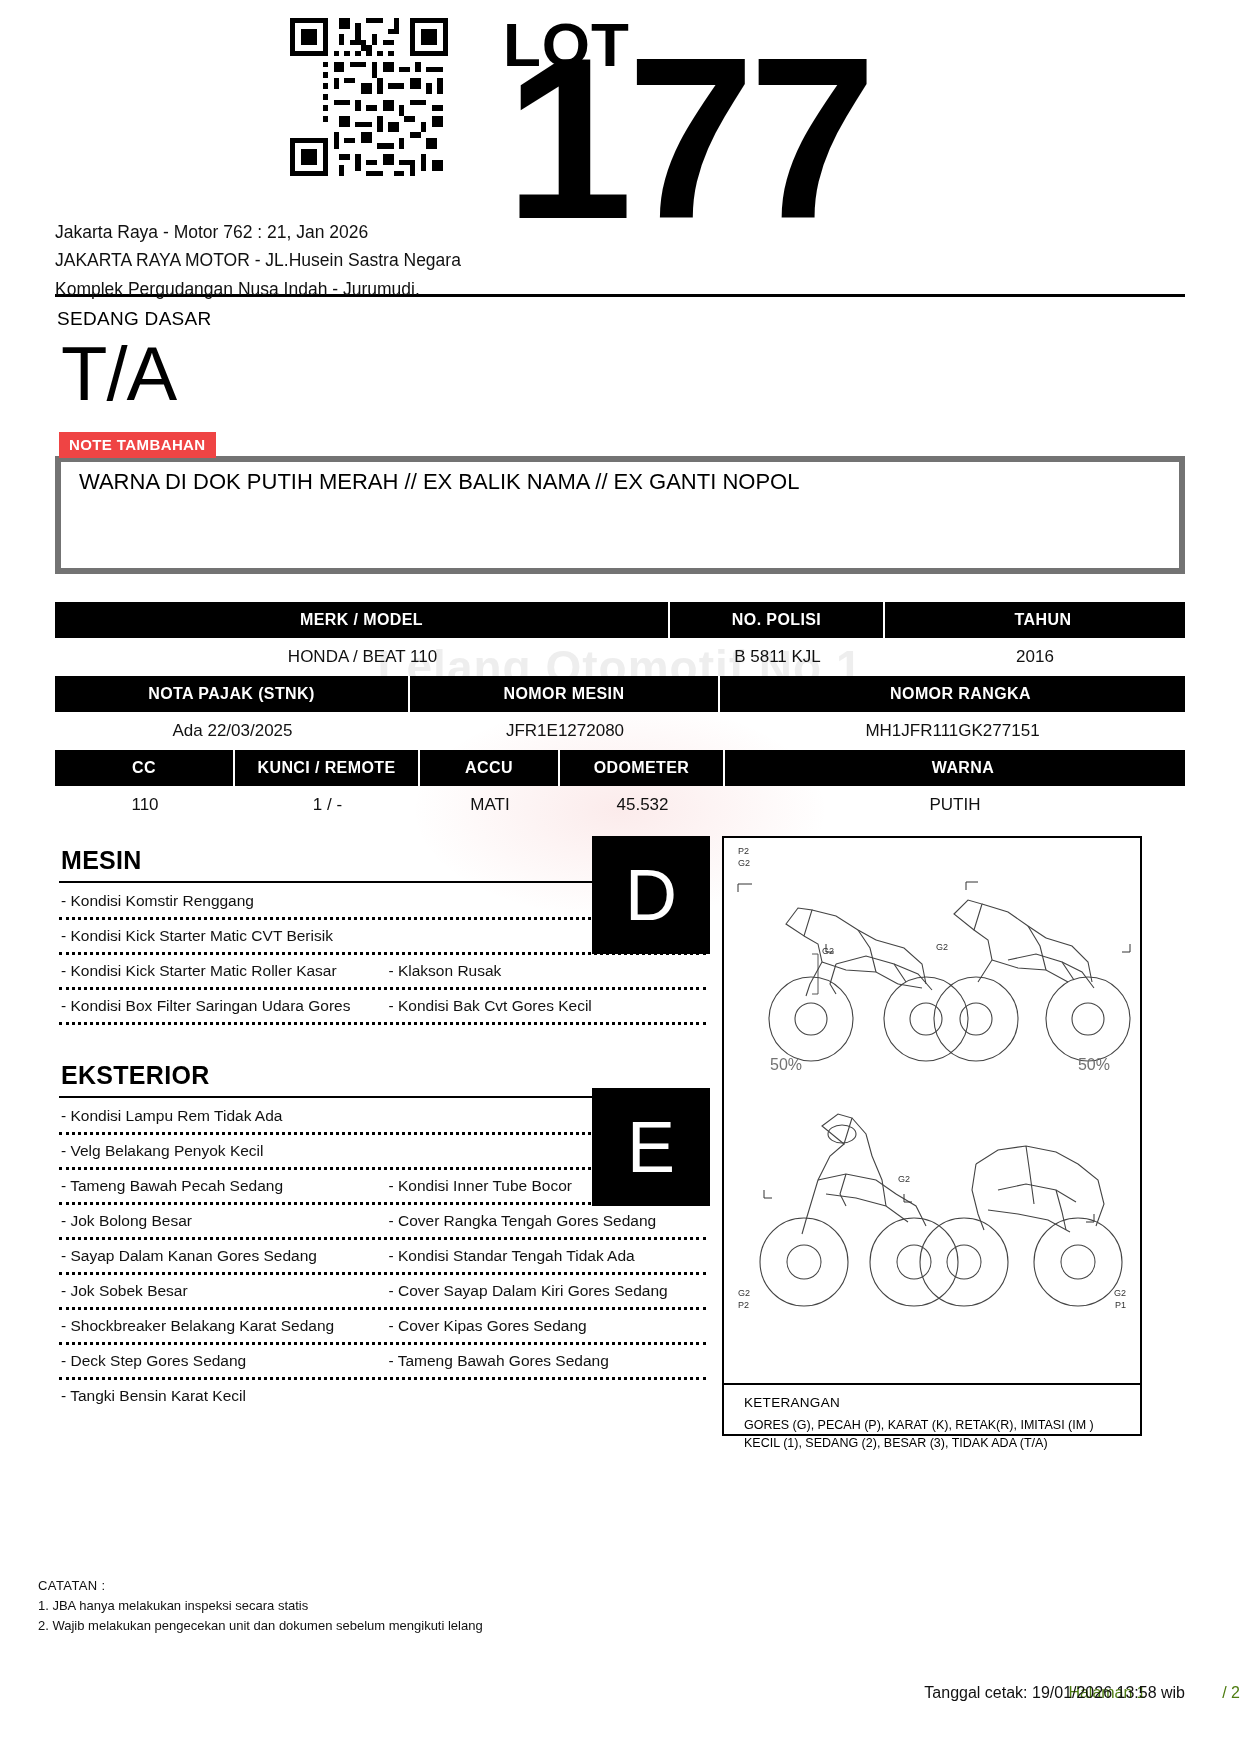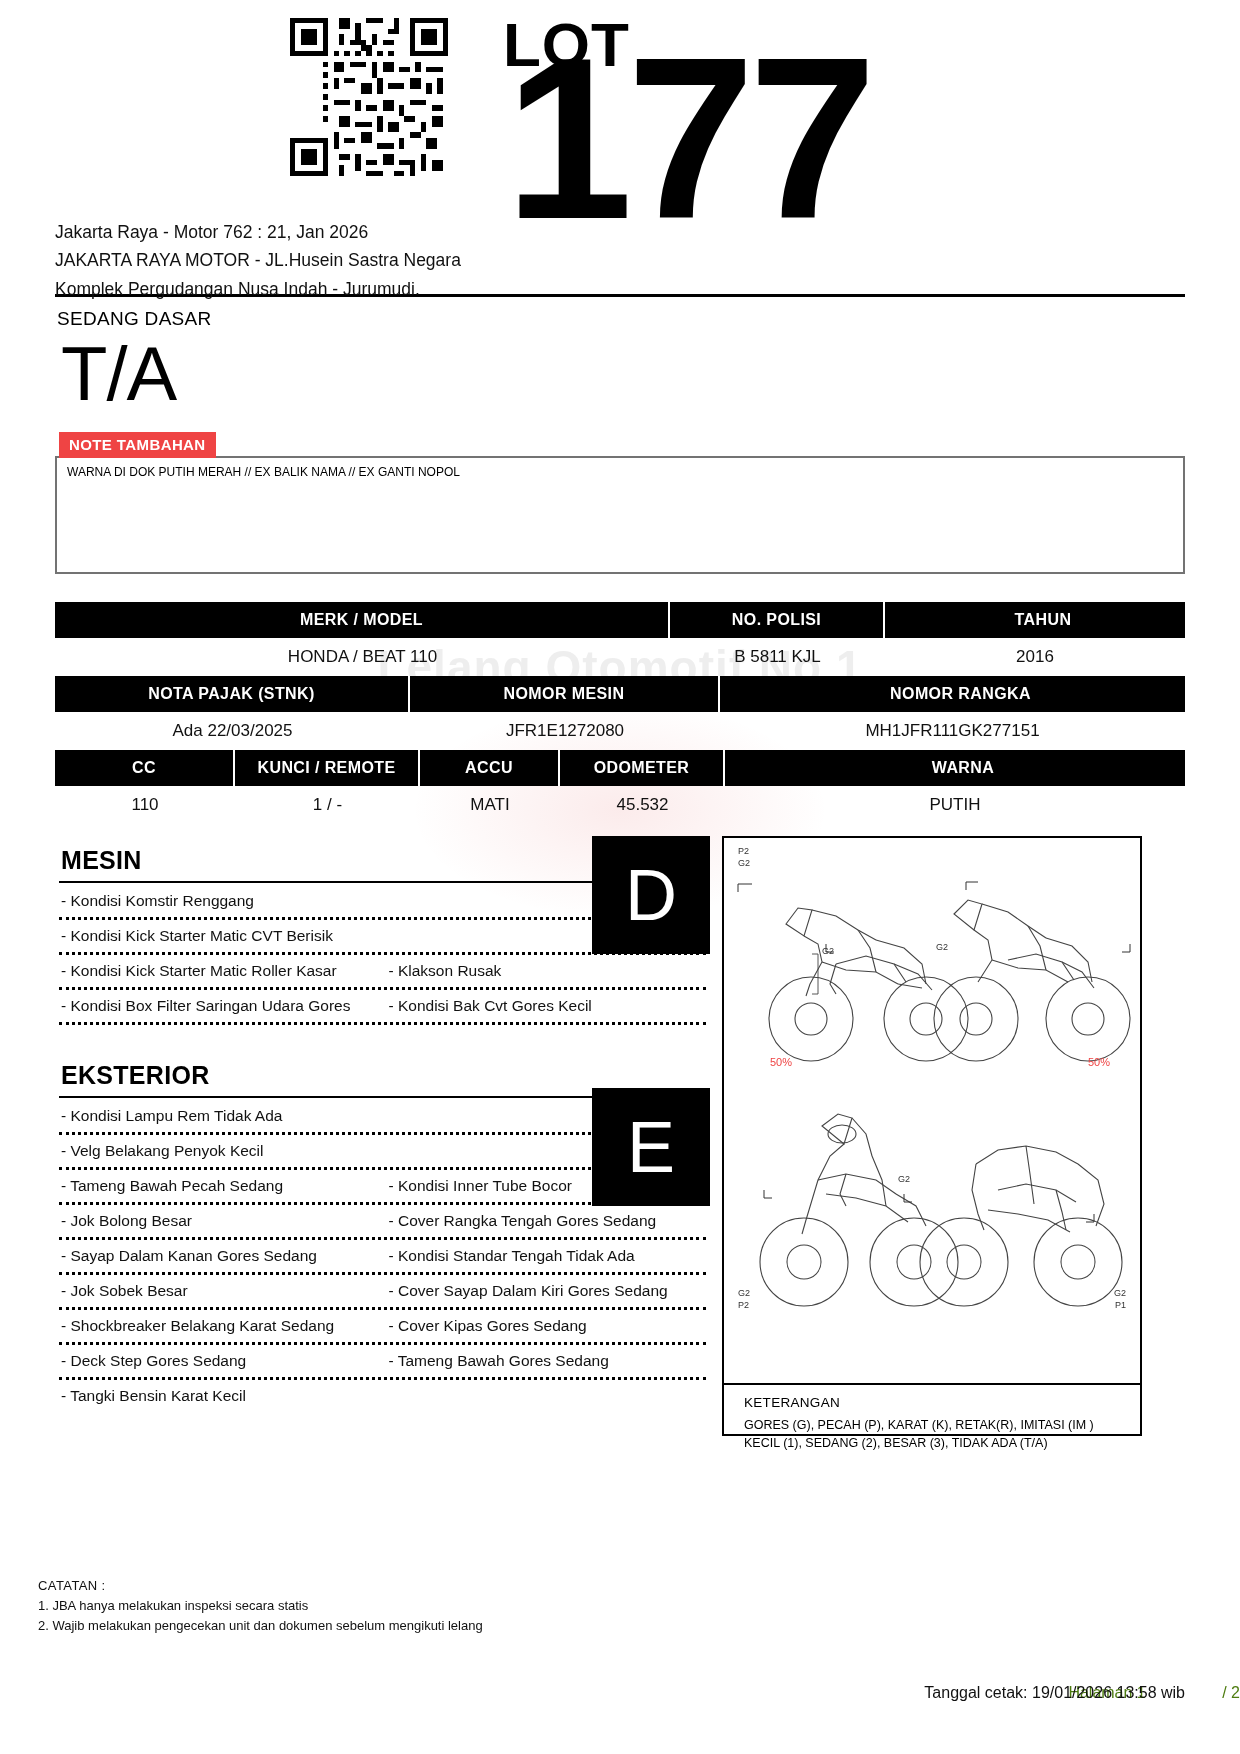--- a/index.html
+++ b/index.html
@@ -100,25 +100,25 @@
   .note-wrap { margin-top: 22px; position: relative; }
   .note-tag {
     display: inline-block;
     background: #ef4444; color: #fff;
     font-size: 15px; font-weight: bold;
     letter-spacing: .4px;
     padding: 4px 10px 5px 10px;
     margin-left: 4px;
   }
   .note-box {
-    border: 2px solid #737373;
+    border: 6px solid #737373;
     min-height: 118px;
     margin-top: -2px;
-    padding: 7px 10px;
-    font-size: 12px;
+    padding: 7px 18px;
+    font-size: 22px;
   }
 
   
   .infotable { margin-top: 28px; }
   .row { display: flex; width: 100%; }
   .hcell {
     background: #000; color: #fff;
     font-size: 16px; font-weight: bold;
     text-align: center;
     padding: 9px 4px;
@@ -178,22 +178,22 @@
   
   .diagram-box {
     border: 2px solid #000;
     height: 600px;
     position: relative;
     background: #fff;
   }
   .diagram-inner { position: relative; height: 545px; }
   .pct {
     position: absolute;
-    font-size: 11px;
-    color: #ef4444;
+    font-size: 16px;
+    color: #737373;
   }
   .dlabel {
     position: absolute;
     font-size: 9px;
     color: #333;
   }
   .keterangan {
     border-top: 2px solid #000;
     padding: 8px 20px;
     font-size: 12.5px;

